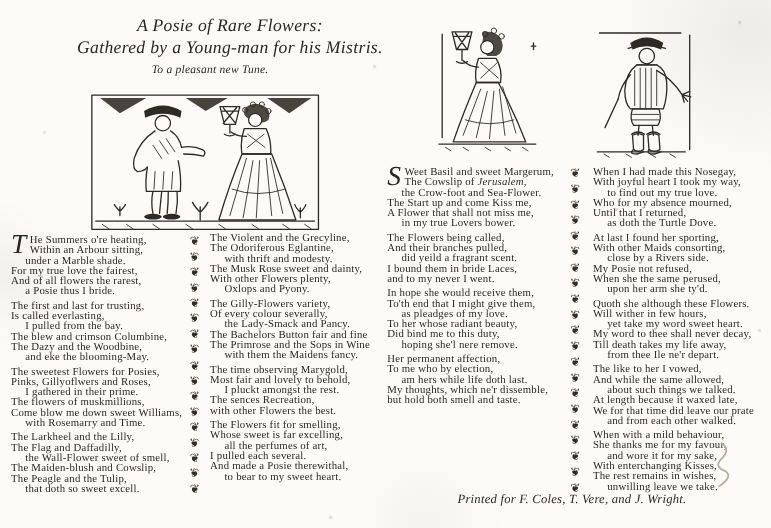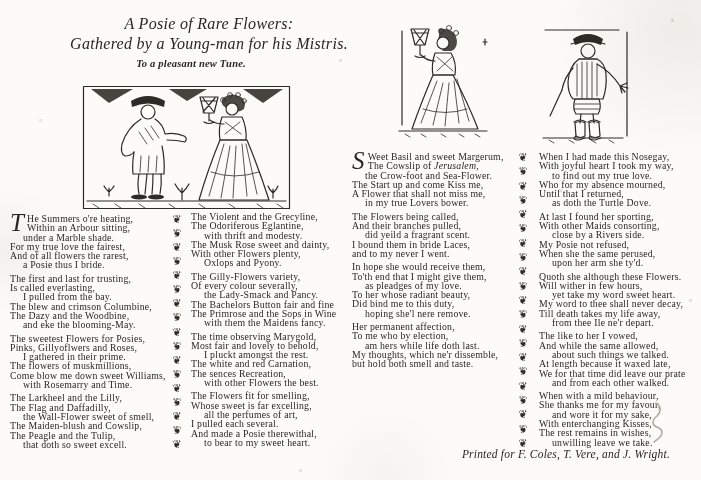--- a/index.html
+++ b/index.html
@@ -8,36 +8,36 @@
     background:
       radial-gradient(circle at 97% 6%, rgba(110,104,92,.10), transparent 16%),
       radial-gradient(circle at 1% 52%, rgba(110,104,92,.07), transparent 9%),
       radial-gradient(circle at 55% 99%, rgba(110,104,92,.05), transparent 12%),
       #fcfbf7;
     font-family:"Liberation Serif","DejaVu Serif",serif;
     color:#2b2622;
   }
   .title-block{position:absolute;left:8px;top:14px;width:366px;text-align:center;font-style:italic;}
   .title1,.title2{font-size:16px;line-height:20px;font-weight:400;letter-spacing:.3px;margin-left:36px;}
-  .tune{font-size:10.5px;font-weight:bold;margin-top:4px;letter-spacing:.2px;}
+  .tune{font-size:10.5px;font-weight:normal;margin-top:4px;letter-spacing:.2px;}
   .col{position:absolute;width:166px;font-size:9.8px;line-height:9.3px;letter-spacing:.2px;}
   .col1{left:10px;top:214px;}
   .col2{left:191px;top:212px;}
   .col3{left:352px;top:152px;}
   .col4{left:539px;top:152px;}
   .stanza{margin-bottom:4px;}
   .line{white-space:nowrap;}
   .line:nth-child(3n){padding-left:13px;}
   .dropcap{float:left;font-style:italic;font-size:25px;line-height:18px;padding-right:3px;}
   .fleurons{position:absolute;width:16px;display:flex;flex-direction:column;justify-content:space-between;
     align-items:center;font-family:"DejaVu Sans",sans-serif;color:#332d26;font-size:11px;}
   .fleurons span{line-height:11px;}
   .strip1{left:169px;top:214px;height:236px;}
   .strip2{left:515px;top:152px;height:297px;}
-  .imprint{position:absolute;left:370px;top:448px;width:300px;text-align:right;
+  .imprint{position:absolute;left:370px;top:448px;width:300px;text-align:center;
     font-style:italic;font-size:11.5px;letter-spacing:.2px;}
   .cut{position:absolute;margin:0;}
   .cut-left{left:81px;top:84px;width:211px;height:128px;}
   .cut-woman{left:397px;top:23px;width:96px;height:120px;}
   .cut-man{left:535px;top:26px;width:100px;height:118px;}
   .cut svg{display:block;width:100%;height:100%;}
   .ink{stroke:#2e2a24;fill:none;stroke-width:1.2;stroke-linecap:round;stroke-linejoin:round;}
   .ink-thin{stroke:#2e2a24;fill:none;stroke-width:.8;stroke-linecap:round;}
   .ink-fill{fill:#2e2a24;stroke:none;}
   .scribble{position:absolute;left:643px;top:398px;}
@@ -235,21 +235,20 @@
         <div class="line">Of every colour severally,</div>
         <div class="line">the Lady-Smack and Pancy.</div>
         <div class="line">The Bachelors Button fair and fine</div>
         <div class="line">The Primrose and the Sops in Wine</div>
         <div class="line">with them the Maidens fancy.</div>
       </div>
       <div class="stanza">
         <div class="line">The time observing Marygold,</div>
         <div class="line">Most fair and lovely to behold,</div>
         <div class="line">I pluckt amongst the rest.</div>
-        <div class="line">The white and red Carnation,</div>
         <div class="line">The sences Recreation,</div>
         <div class="line">with other Flowers the best.</div>
       </div>
       <div class="stanza">
         <div class="line">The Flowers fit for smelling,</div>
         <div class="line">Whose sweet is far excelling,</div>
         <div class="line">all the perfumes of art,</div>
         <div class="line">I pulled each several.</div>
         <div class="line">And made a Posie therewithal,</div>
         <div class="line">to bear to my sweet heart.</div>

